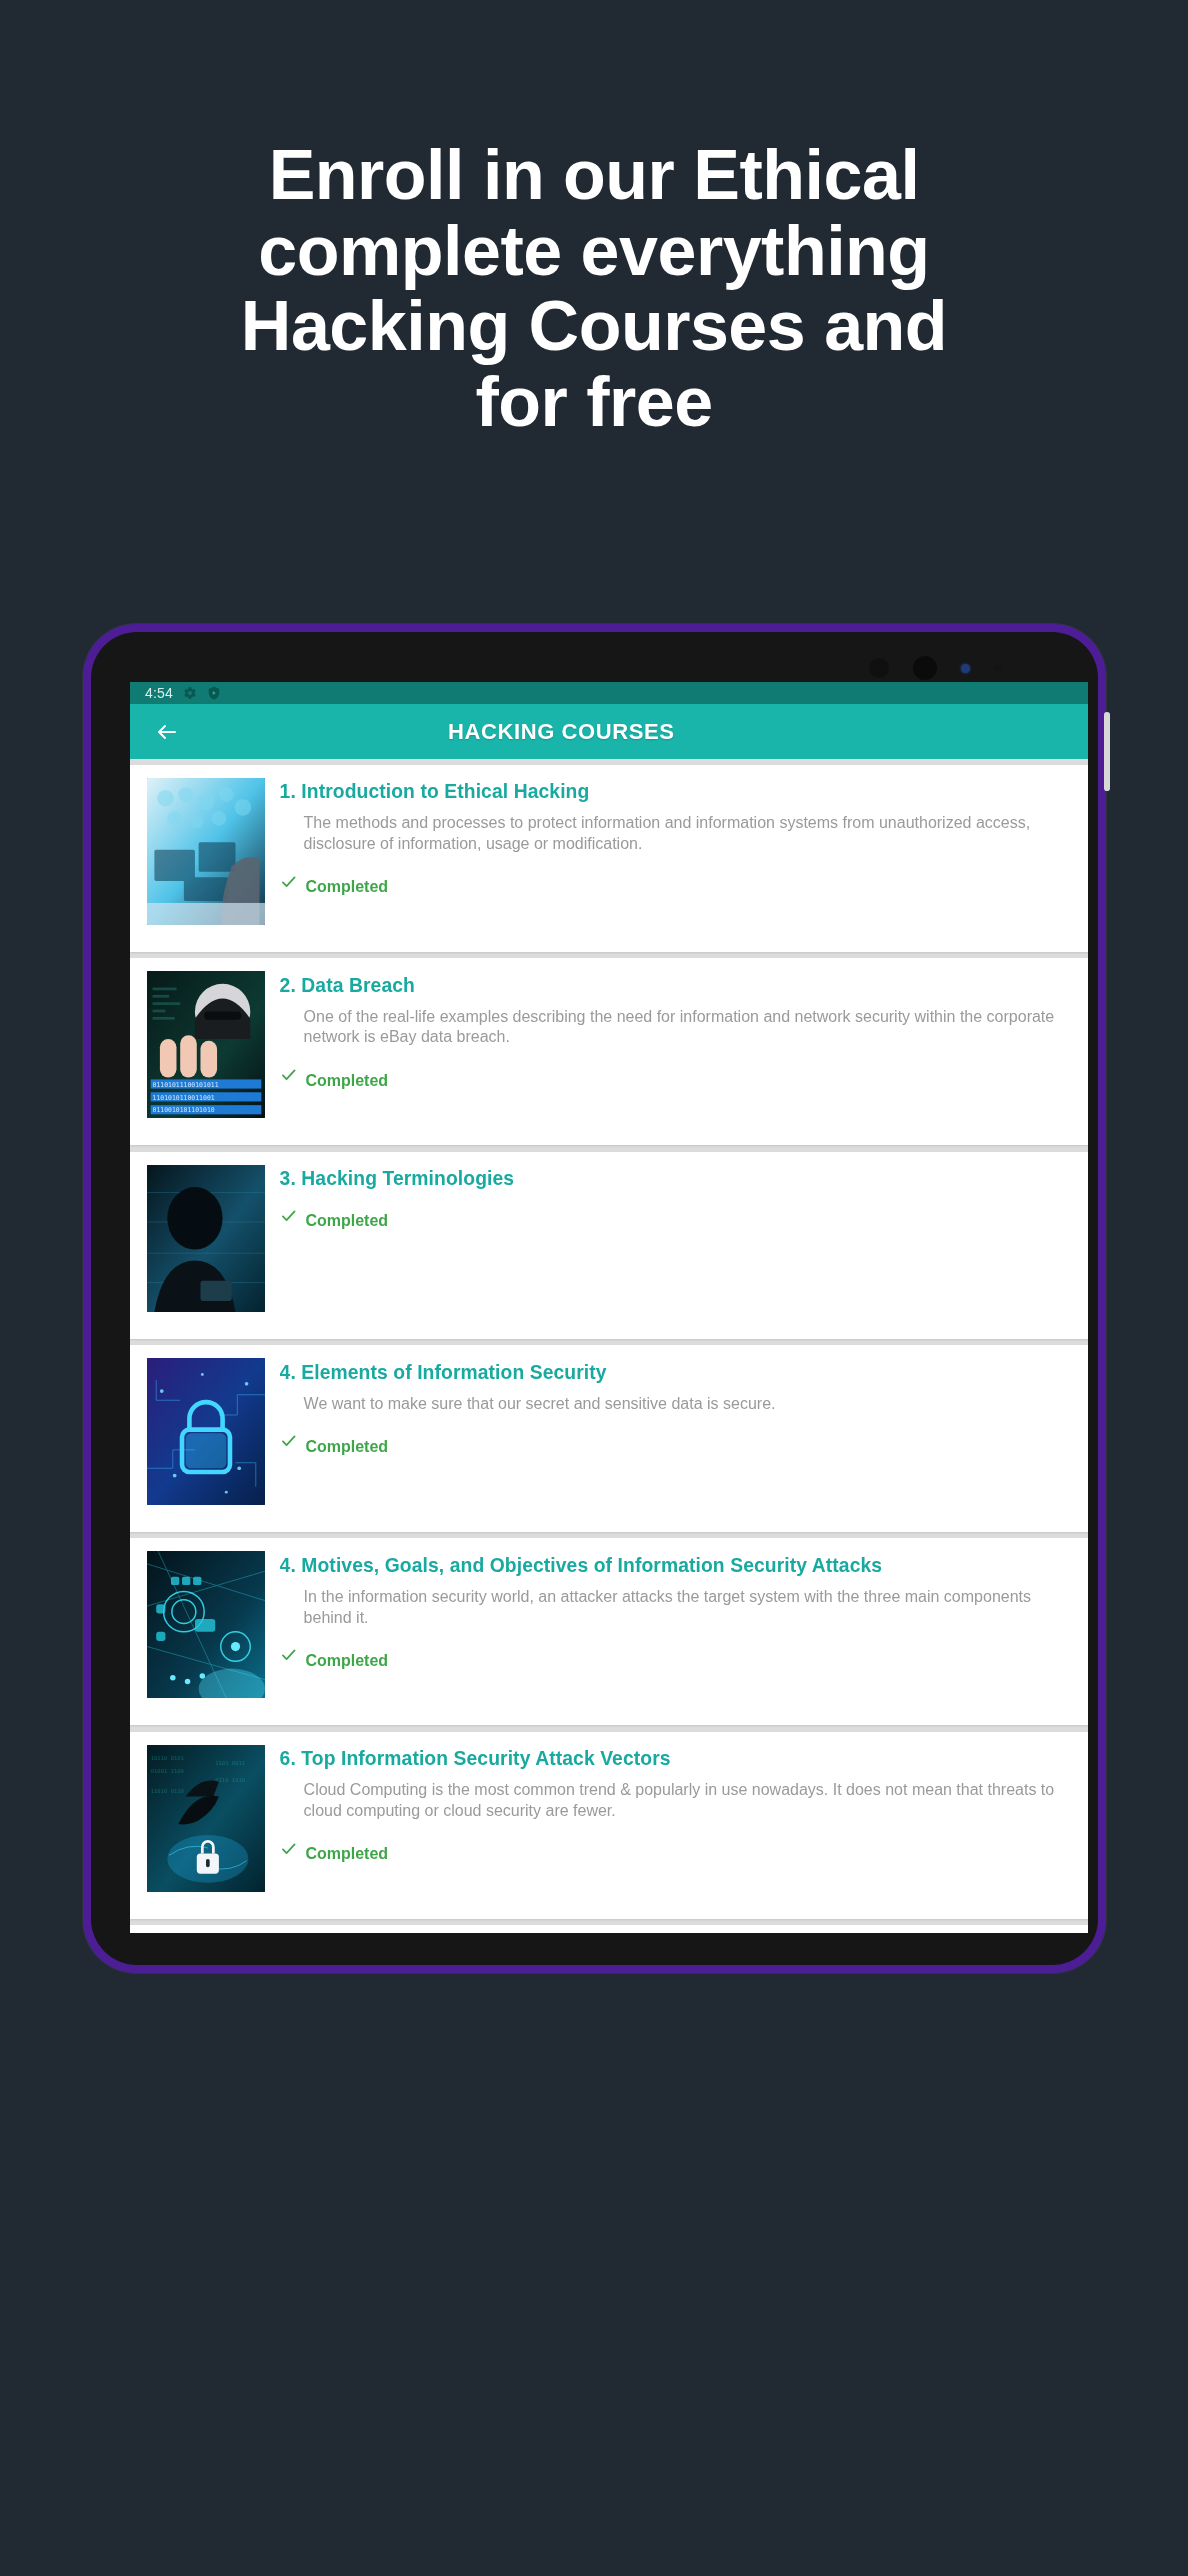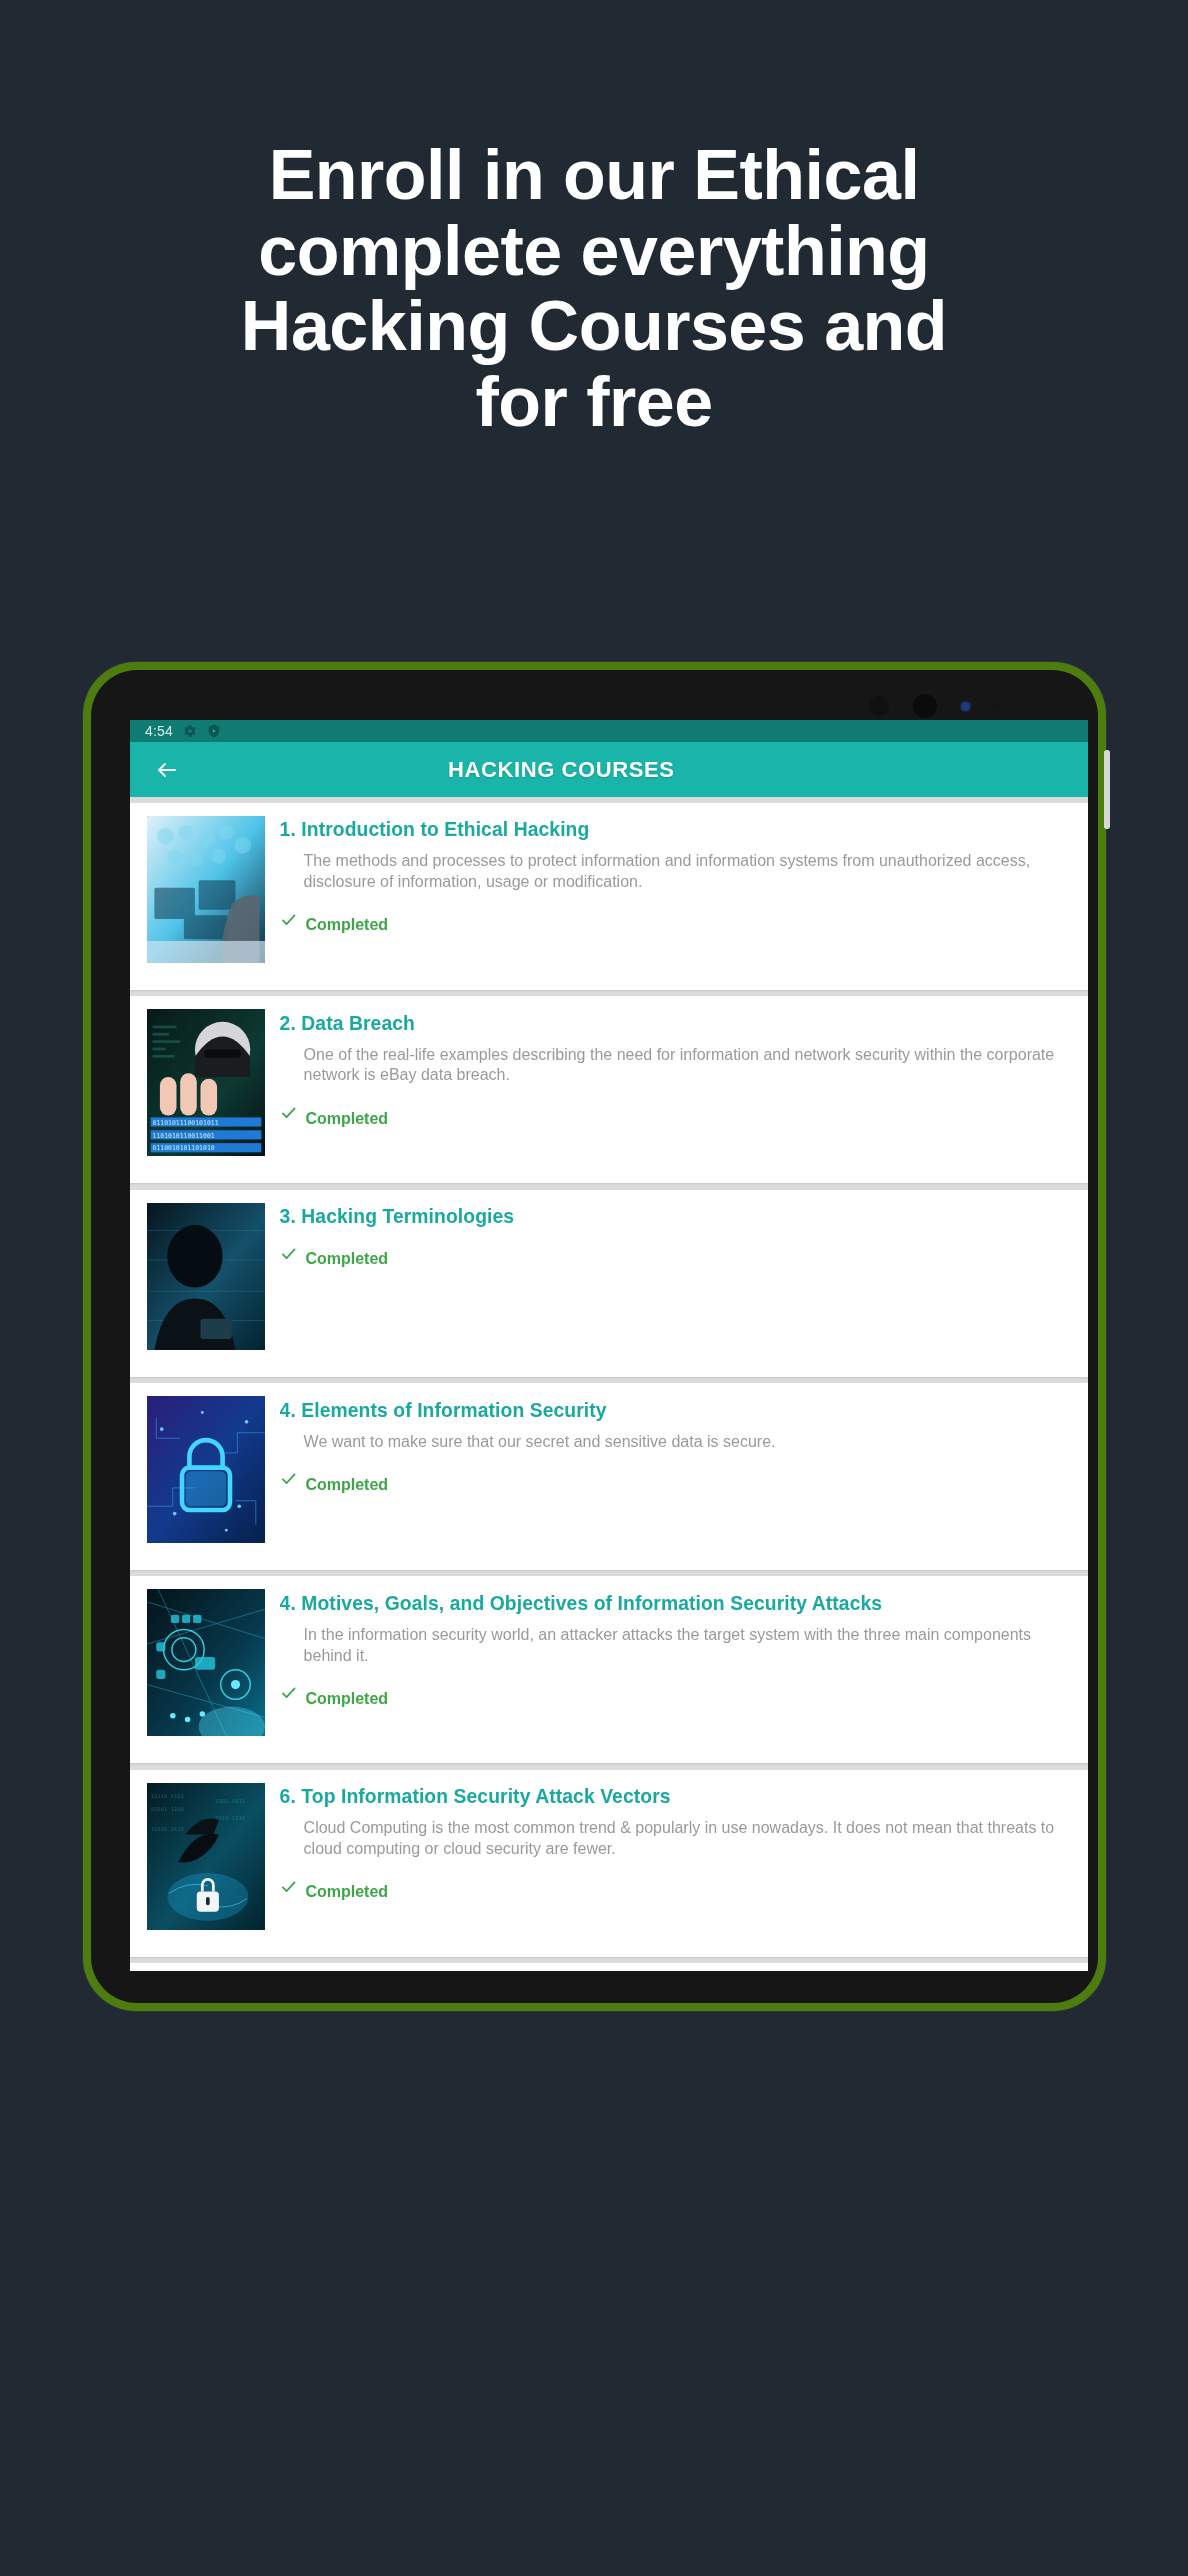--- a/index.html
+++ b/index.html
@@ -20,23 +20,23 @@
     line-height:1.08;
     font-weight:700;
     letter-spacing:-0.5px;
     padding:0 111px;
   }
   .headline span{ display:block; }
 
   
   .device{
     position:absolute;
-    left:83px; top:662px;
+    left:83px; top:624px;
     width:1023px; height:1349px;
-    background:#4d7c0f;
+    background:#4c1d95;
     border-radius:53px;
     padding:8.3px;
     box-shadow:0 0 0 0.9px rgba(255,255,255,0.06);
   }
   .device-inner{
     position:relative;
     width:100%; height:100%;
     background:#161616;
     border-radius:46px;
     overflow:hidden;

